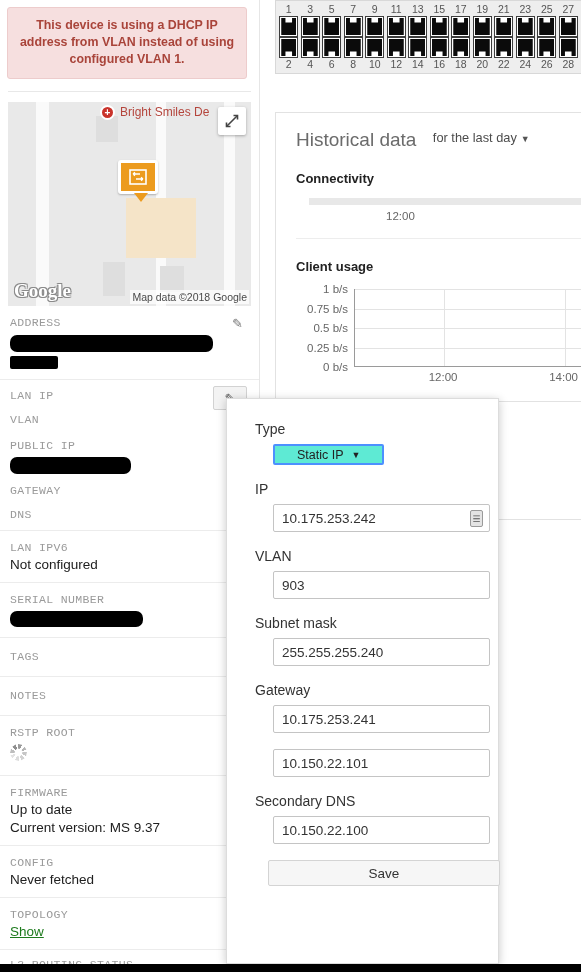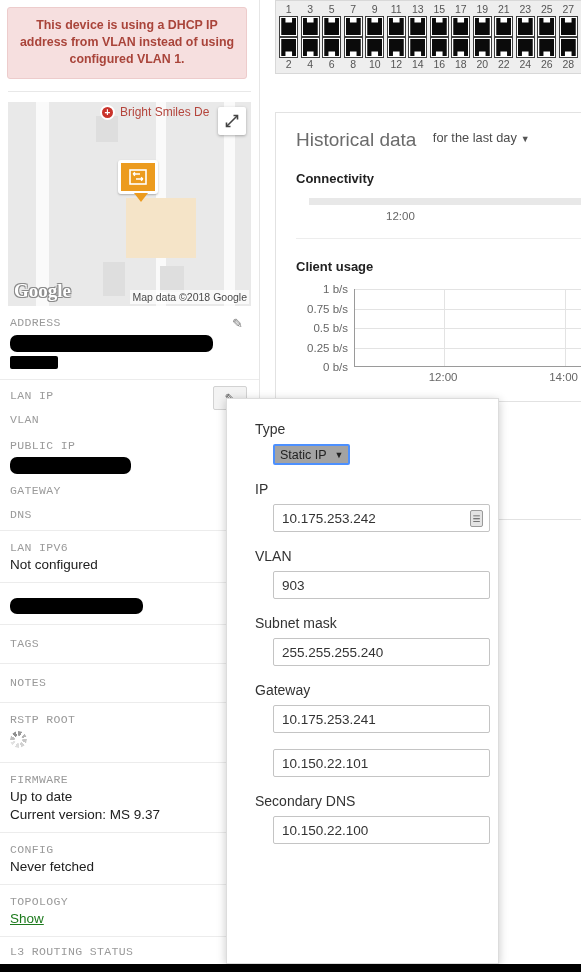--- a/index.html
+++ b/index.html
@@ -234,23 +234,23 @@
   }
   .autofill-ic {
     position:absolute; right: 6px; top: 5px;
     width: 13px; height: 17px; border:1px solid #9a9a9a;
     border-radius:2px; background:#e4e4e4;
     display:flex; align-items:center; justify-content:center;
     font-size:9px; color:#555;
   }
   .select-box {
     margin-left: 18px; display:inline-flex; align-items:center;
-    height: 21px; padding: 0 5px;
+    height: 21px; padding: 0 22px;
     border: 2px solid #4d90fe; border-radius:2px;
-    background:#a3a3a3; font-size: 12.5px; color:#222;
+    background:#5eead4; font-size: 12.5px; color:#222;
   }
   .select-box .caret2 { margin-left: 8px; font-size: 9px; }
   .save-btn {
     margin-left: 13px; margin-top: 6px;
     width: 232px; height: 26px;
     background:#f6f6f6; border:1px solid #d4d4d4; border-radius:2px;
     font-size: 13.5px; color:#333;
     display:flex; align-items:center; justify-content:center;
   }
   .bottom-black {
@@ -326,20 +326,21 @@
       <div class="prop-row" style="padding-top:7px; padding-bottom:9px;">
         <div class="prop-label">DNS</div>
       </div>
 
       <div class="prop-row">
         <div class="prop-label">LAN IPV6</div>
         <div class="prop-value">Not configured</div>
       </div>
 
       <div class="prop-row">
+        <div class="prop-label">SERIAL NUMBER</div>
         <div class="redact" style="width:133px; height:16px; margin-top:5px;"></div>
       </div>
 
       <div class="prop-row" style="padding-top:12px; padding-bottom:13px;">
         <div class="prop-label">TAGS</div>
       </div>
       <div class="prop-row" style="padding-top:12px; padding-bottom:13px;">
         <div class="prop-label">NOTES</div>
       </div>
 
@@ -637,16 +638,17 @@
       </div>
     </div>
 
     <div class="fld-group">
       <div class="fld-label">Secondary DNS</div>
       <div class="fld-input">
         <span>10.150.22.100</span>
       </div>
     </div>
 
+    <div class="save-btn">Save</div>
   </div>
 
   <div class="bottom-black"></div>
 </div>
 
 </body></html>

